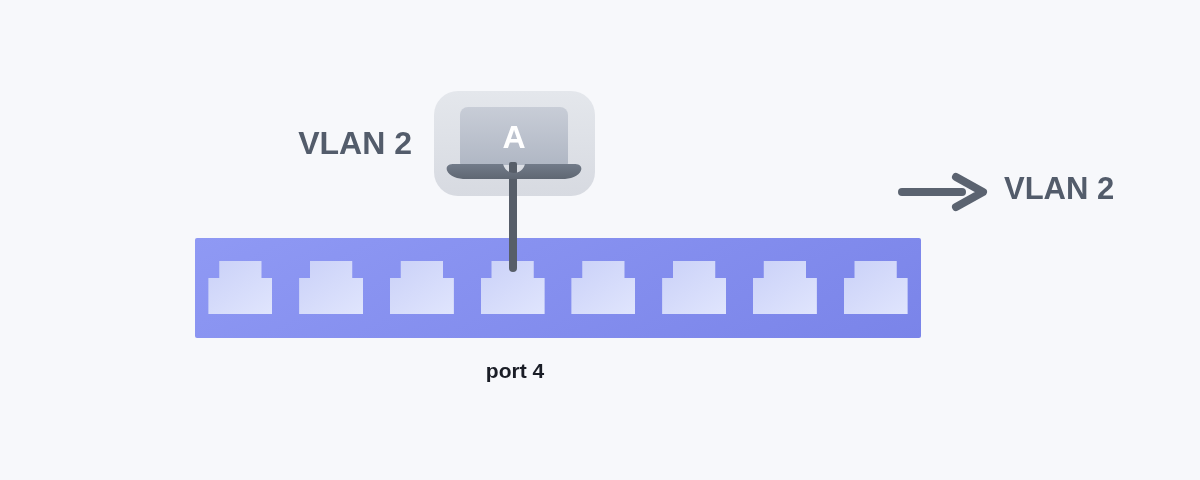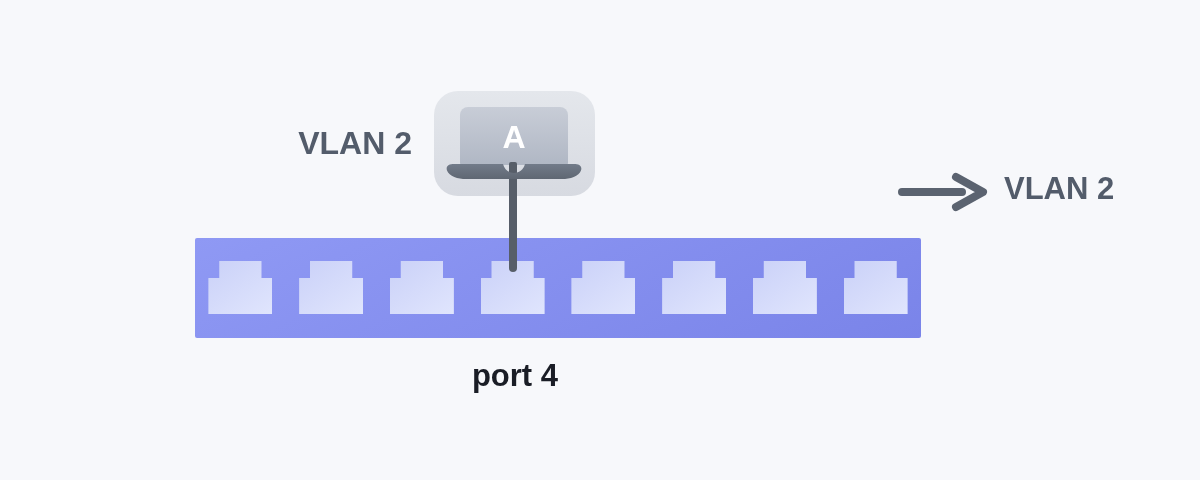--- a/index.html
+++ b/index.html
@@ -86,21 +86,21 @@
     left:645px;top:173px;
     font-size:30px;font-weight:600;color:var(--dark);
     letter-spacing:0.2px;
   }
   .vlan-right{
     left:1004px;top:173px;
     font-size:31px;font-weight:700;color:var(--slate);
   }
   .port-label{
     left:430px;top:360px;width:170px;text-align:center;
-    font-size:31px;font-weight:700;color:#1a1d26;
+    font-size:21px;font-weight:700;color:#1a1d26;
   }
   .arrow-svg{
     position:absolute;left:896px;top:170px;
     width:96px;height:44px;
   }
 </style>
 </head>
 <body>
 
 <div class="stage">

